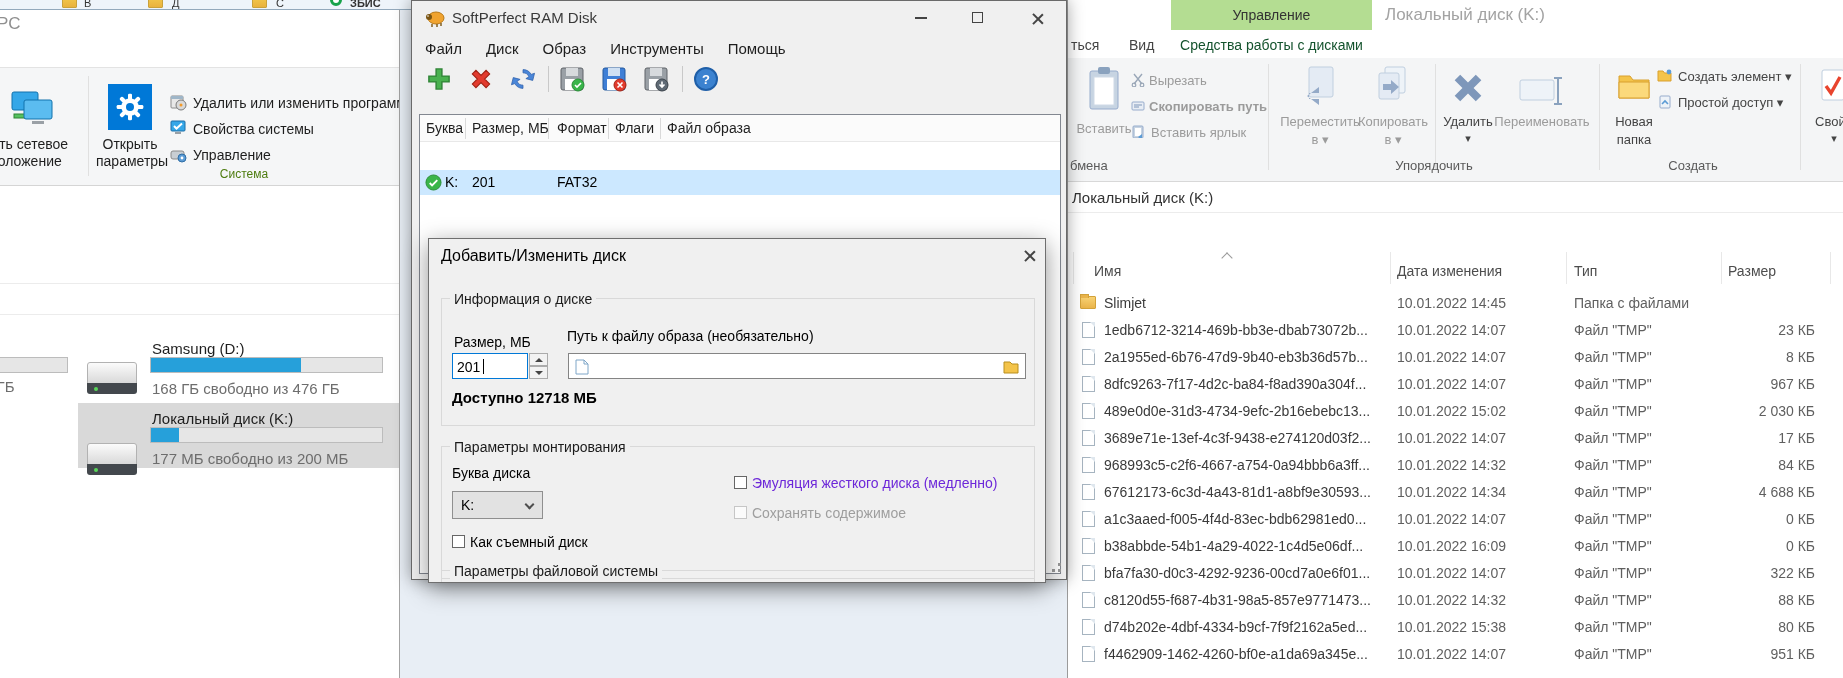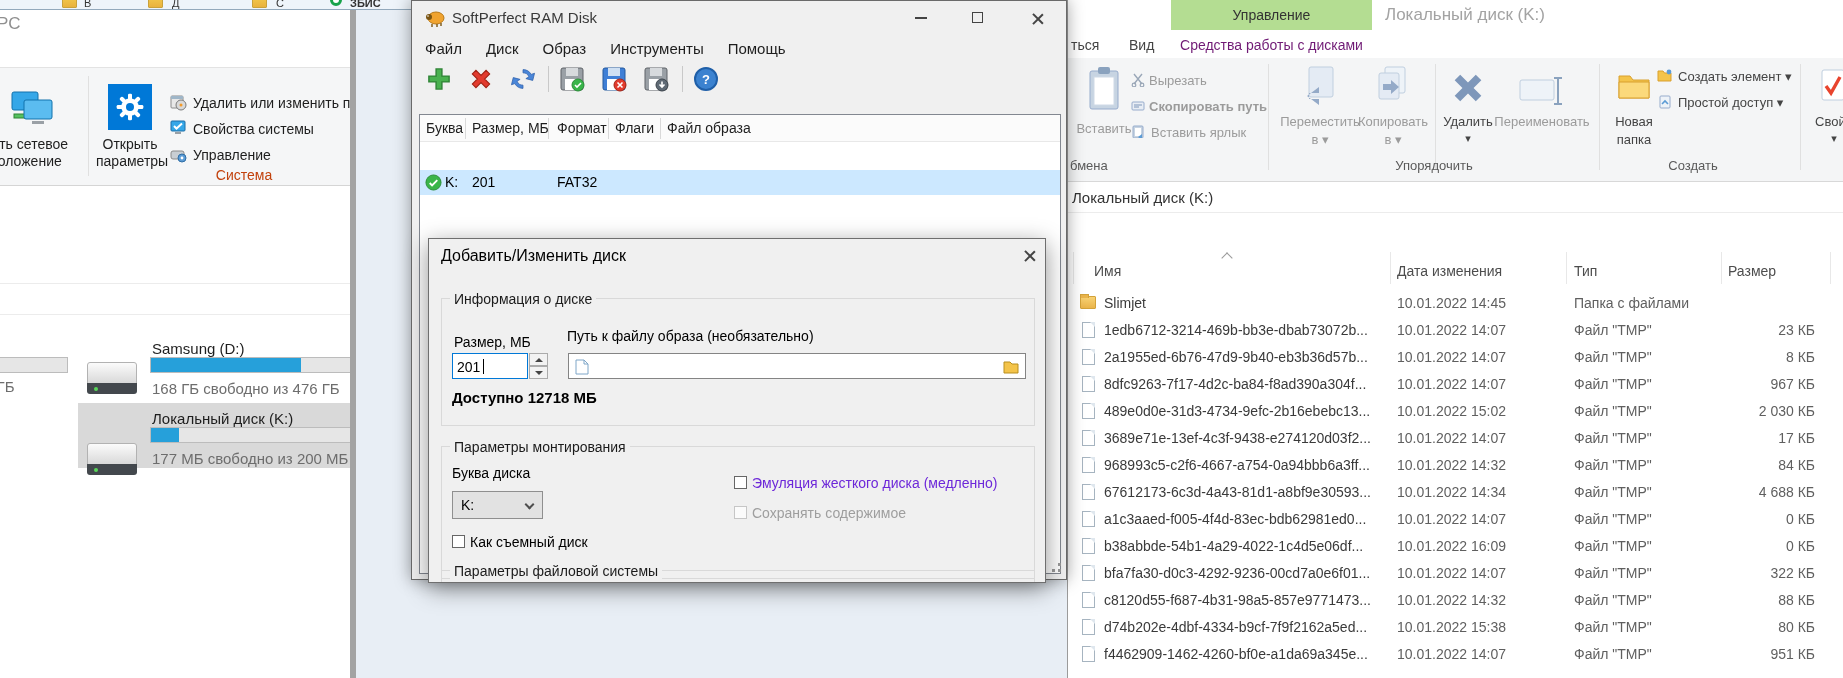--- a/index.html
+++ b/index.html
@@ -51,21 +51,21 @@
     <div class="strip-folder" style="left:62px"></div>
     <span class="strip-txt" style="left:84px">В</span>
     <div class="strip-folder" style="left:148px"></div>
     <span class="strip-txt" style="left:172px">Д</span>
     <div class="strip-folder" style="left:252px"></div>
     <span class="strip-txt" style="left:276px">С</span>
     <div class="strip-ring" style="left:330px"></div>
     <span class="strip-txt" style="left:350px;font-weight:bold">ЗБИС</span>
   </div>
 
-  <div class="win" id="left-win" style="left:0;top:10px;width:356px;height:668px;background:#fff;border-right:6px solid #a3a3a3;z-index:1;">
+  <div class="win" id="left-win" style="left:0;top:10px;width:400px;height:668px;background:#fff;border-right:1px solid #a3a3a3;z-index:1;">
     <div class="txt" style="left:-3px;top:4px;font-size:17px;color:#8f8f8f;">PC</div>
 
     <div class="abs" style="left:0;top:57px;width:400px;height:119px;background:#f5f6f7;border-top:1px solid #e3e3e3;border-bottom:1px solid #d5d5d5;">
 
       <div class="abs" style="left:8px;top:18px;width:52px;height:50px;">
         <svg width="52" height="44" viewBox="0 0 52 44" style="position:absolute;left:0;top:2px;">
           <rect x="4" y="4" width="26" height="18" rx="2" fill="#35a7e8" stroke="#1273ad"></rect>
           <rect x="6" y="26" width="14" height="4" fill="#56c15f" stroke="#2f8436"></rect>
           <rect x="16" y="12" width="28" height="19" rx="2" fill="#5bbcf0" stroke="#1273ad"></rect>
           <rect x="24" y="33" width="12" height="3" fill="#9aa0a6"></rect>
@@ -108,21 +108,21 @@
         <span class="txt" style="left:23px;top:1px;font-size:14px;color:#1e1e1e;">Свойства системы</span>
       </div>
       <div class="abs" style="left:170px;top:78px;width:230px;height:22px;">
         <svg width="17" height="17" viewBox="0 0 17 17" style="position:absolute;left:0;top:0;">
           <rect x="1" y="5" width="13" height="8" rx="2" fill="#c9ced3" stroke="#8a8a8a"></rect>
           <circle cx="12" cy="12" r="4" fill="#5b9bd5" stroke="#2f6ea5"></circle>
           <circle cx="12" cy="12" r="1.4" fill="#fff"></circle>
         </svg>
         <span class="txt" style="left:23px;top:1px;font-size:14px;color:#1e1e1e;">Управление</span>
       </div>
-      <div class="txt" style="left:194px;top:99px;width:100px;text-align:center;font-size:14px;color:#c2410c;">Система</div>
+      <div class="txt" style="left:194px;top:99px;width:100px;text-align:center;font-size:12px;color:#4d7c0f;">Система</div>
     </div>
 
     <div class="abs" style="left:0;top:273px;width:400px;height:1px;background:#ececec;"></div>
     <div class="abs" style="left:0;top:304px;width:400px;height:1px;background:#ececec;"></div>
 
     <div class="bar" style="left:-4px;top:347px;width:72px;">
         <div class="bar-fill" style="width:0%"></div>
       </div>
     <div class="txt" style="left:-16px;top:368px;font-size:15px;color:#6d6d6d;">8 ГБ</div>
 
@@ -156,21 +156,21 @@
   </div>
 
   <div class="win" id="right-win" style="left:1067px;top:0;width:776px;height:678px;background:#fff;border-left:1px solid #9b9b9b;z-index:2;">
     <div class="abs manage-tab" style="left:103px;top:0;width:201px;height:30px;background:#b4dd92;">
       <div class="txt" style="left:0;top:7px;width:201px;text-align:center;font-size:14px;color:#333;">Управление</div>
     </div>
     <div class="txt" style="left:317px;top:5px;font-size:17px;color:#a3a3a3;">Локальный диск (K:)</div>
 
     <div class="txt" style="left:3px;top:37px;font-size:14px;color:#444;">ться</div>
     <div class="txt" style="left:61px;top:37px;font-size:14px;color:#444;">Вид</div>
-    <div class="txt" style="left:103px;top:37px;width:201px;text-align:center;font-size:14px;color:#701a75;">Средства работы с дисками</div>
+    <div class="txt" style="left:103px;top:37px;width:201px;text-align:center;font-size:14px;color:#14532d;">Средства работы с дисками</div>
 
     <div class="abs" style="left:0;top:58px;width:776px;height:124px;background:#f4f5f6;border-bottom:1px solid #d8d8d8;">
 
       <div class="abs" style="left:8px;top:6px;width:56px;height:84px;">
         <svg width="36" height="46" viewBox="0 0 36 46" style="position:absolute;left:10px;top:2px;">
           <rect x="4" y="5" width="28" height="38" rx="2" fill="#c7d4e2" stroke="#97accc"></rect>
           <rect x="8" y="11" width="20" height="28" fill="#fff" stroke="#cfd9e6"></rect>
           <rect x="12" y="1" width="12" height="7" rx="2" fill="#8aa2be"></rect>
         </svg>
         <div class="txt" style="left:0;top:57px;width:56px;text-align:center;font-size:13px;color:#9b9b9b;">Вставить</div>

